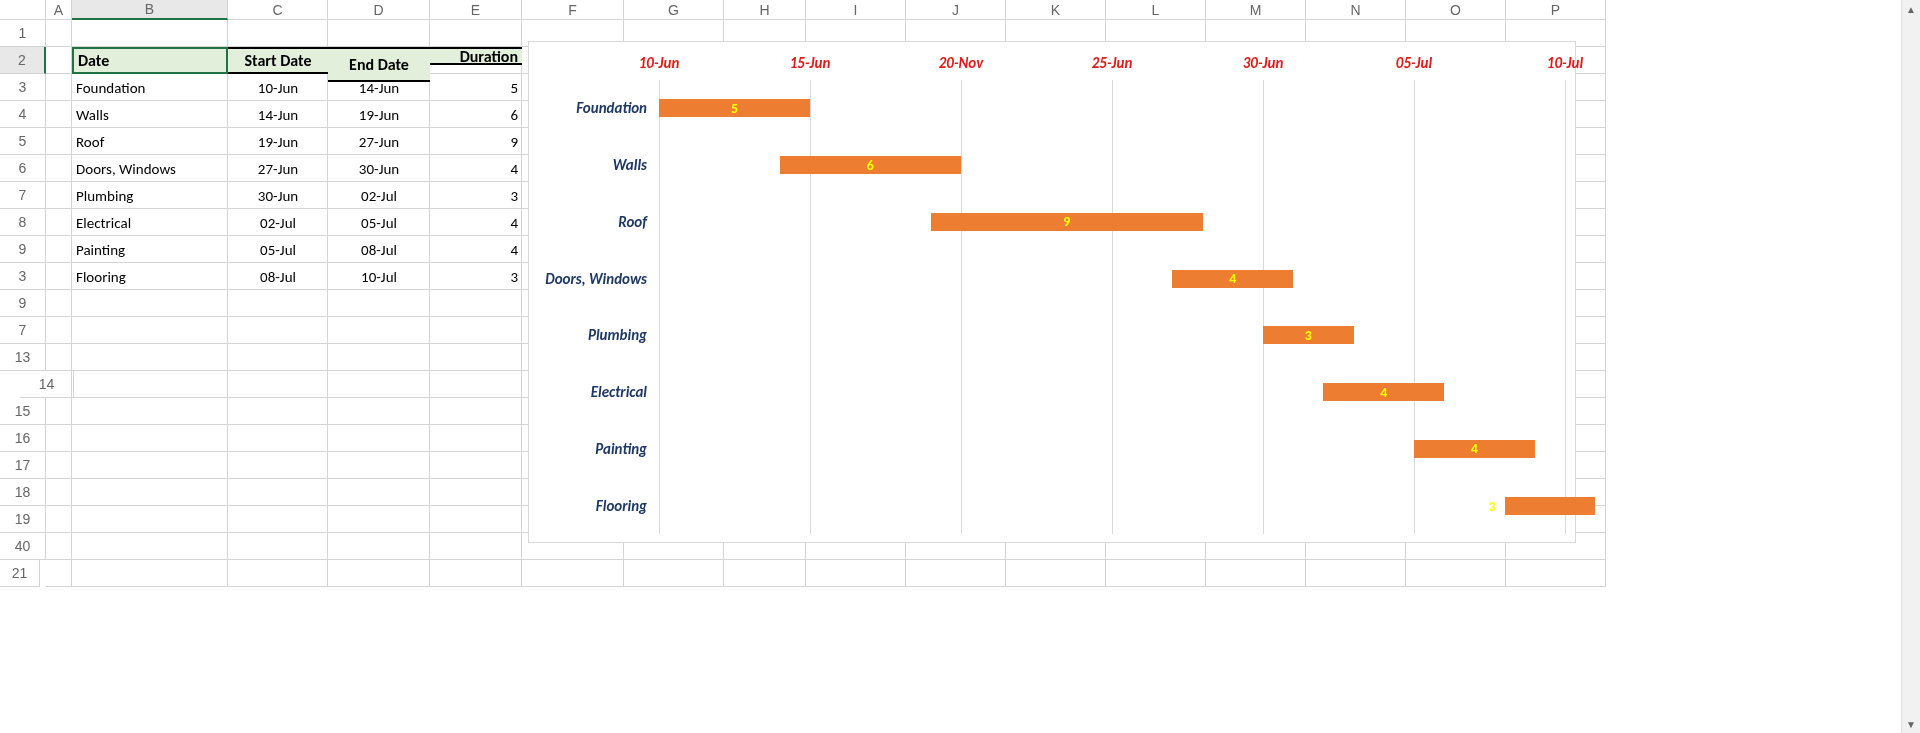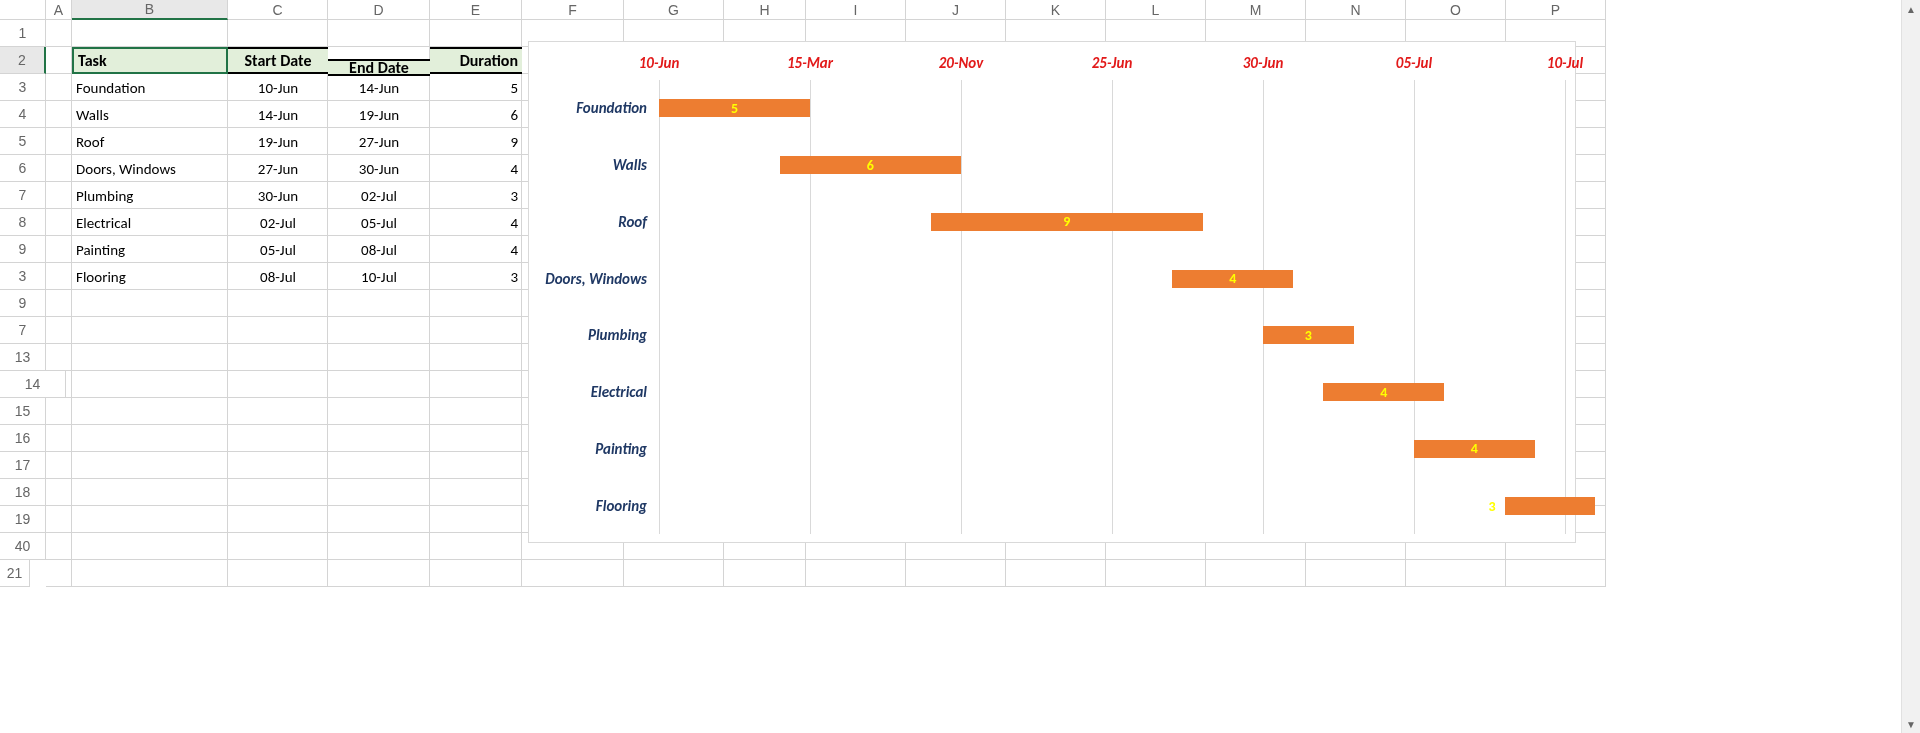--- a/index.html
+++ b/index.html
@@ -201,28 +201,28 @@
       <div class="row-hdr" style="width: 46px; height: 27px;">4</div>
       <div class="row-hdr" style="width: 46px; height: 27px;">5</div>
       <div class="row-hdr" style="width: 46px; height: 27px;">6</div>
       <div class="row-hdr" style="width: 46px; height: 27px;">7</div>
       <div class="row-hdr" style="width: 46px; height: 27px;">8</div>
       <div class="row-hdr" style="width: 46px; height: 27px;">9</div>
       <div class="row-hdr" style="width: 46px; height: 27px;">3</div>
       <div class="row-hdr" style="width: 46px; height: 27px;">9</div>
       <div class="row-hdr" style="width: 46px; height: 27px;">7</div>
       <div class="row-hdr" style="width: 46px; height: 27px;">13</div>
-      <div class="row-hdr" style="width: 66px; height: 27px;">14</div>
+      <div class="row-hdr" style="width: 54px; height: 27px; margin-left: 20px;">14</div>
       <div class="row-hdr" style="width: 46px; height: 27px;">15</div>
       <div class="row-hdr" style="width: 46px; height: 27px;">16</div>
       <div class="row-hdr" style="width: 46px; height: 27px;">17</div>
       <div class="row-hdr" style="width: 46px; height: 27px;">18</div>
       <div class="row-hdr" style="width: 46px; height: 27px;">19</div>
       <div class="row-hdr" style="width: 46px; height: 27px;">40</div>
-      <div class="row-hdr" style="width: 30px; height: 27px;">21</div>
+      <div class="row-hdr" style="width: 40px; height: 27px;">21</div>
     </div>
     <div class="cells" style="left: 46px; top: 20px; width: 1560px; height: 567px;">
       <div class="gridline-col" style="left: 25px;"></div>
       <div class="gridline-col" style="left: 181px;"></div>
       <div class="gridline-col" style="left: 281px;"></div>
       <div class="gridline-col" style="left: 383px;"></div>
       <div class="gridline-col" style="left: 475px;"></div>
       <div class="gridline-col" style="left: 577px;"></div>
       <div class="gridline-col" style="left: 677px;"></div>
       <div class="gridline-col" style="left: 759px;"></div>
@@ -248,24 +248,24 @@
       <div class="gridline-row" style="top: 323px;"></div>
       <div class="gridline-row" style="top: 350px;"></div>
       <div class="gridline-row" style="top: 377px;"></div>
       <div class="gridline-row" style="top: 404px;"></div>
       <div class="gridline-row" style="top: 431px;"></div>
       <div class="gridline-row" style="top: 458px;"></div>
       <div class="gridline-row" style="top: 485px;"></div>
       <div class="gridline-row" style="top: 512px;"></div>
       <div class="gridline-row" style="top: 539px;"></div>
       <div class="gridline-row" style="top: 566px;"></div>
-      <div class="cell hdr-cell selected-cell" style="left: 26px; top: 27px; width: 156px; height: 27px;">Task</div>
+      <div class="cell hdr-cell selected-cell" style="left: 26px; top: 27px; width: 156px; height: 27px;">Date</div>
       <div class="cell hdr-cell center" style="left: 182px; top: 27px; width: 100px; height: 27px;">Start Date</div>
-      <div class="cell hdr-cell center" style="left: 282px; top: 27px; width: 102px; height: 17px; margin-top: 12px;">End Date</div>
-      <div class="cell hdr-cell right" style="left: 384px; top: 27px; width: 92px; height: 27px;">Duration</div>
+      <div class="cell hdr-cell center" style="left: 282px; top: 27px; width: 102px; height: 35px;">End Date</div>
+      <div class="cell hdr-cell right" style="left: 384px; top: 27px; width: 92px; height: 18px;">Duration</div>
       <div class="cell" style="left: 26px; top: 54px; width: 156px; height: 27px;">Foundation</div>
       <div class="cell center" style="left: 182px; top: 54px; width: 100px; height: 27px;">10-Jun</div>
       <div class="cell center" style="left: 282px; top: 54px; width: 102px; height: 27px;">14-Jun</div>
       <div class="cell right" style="left: 384px; top: 54px; width: 92px; height: 27px;">5</div>
       <div class="cell" style="left: 26px; top: 81px; width: 156px; height: 27px;">Walls</div>
       <div class="cell center" style="left: 182px; top: 81px; width: 100px; height: 27px;">14-Jun</div>
       <div class="cell center" style="left: 282px; top: 81px; width: 102px; height: 27px;">19-Jun</div>
       <div class="cell right" style="left: 384px; top: 81px; width: 92px; height: 27px;">6</div>
       <div class="cell" style="left: 26px; top: 108px; width: 156px; height: 27px;">Roof</div>
       <div class="cell center" style="left: 182px; top: 108px; width: 100px; height: 27px;">19-Jun</div>
@@ -328,21 +328,21 @@
         <div class="cat-label" style="top: 368.875px;">Painting</div>
         <div class="gantt-bar" style="left: 755px; top: 359.875px; width: 120.8px;">
           <span>4</span>
         </div>
         <div class="cat-label" style="top: 425.625px;">Flooring</div>
         <div class="gantt-bar" style="left: 845.6px; top: 416.625px; width: 90.6px;">
           <span class="bar-label-out">3</span>
         </div>
       </div>
       <div class="tick-label" style="left: 130px; top: 12px;">10-Jun</div>
-      <div class="tick-label" style="left: 281px; top: 12px;">15-Mar</div>
+      <div class="tick-label" style="left: 281px; top: 12px;">15-Jun</div>
       <div class="tick-label" style="left: 432px; top: 12px;">20-Nov</div>
       <div class="tick-label" style="left: 583px; top: 12px;">25-Jun</div>
       <div class="tick-label" style="left: 734px; top: 12px;">30-Jun</div>
       <div class="tick-label" style="left: 885px; top: 12px;">05-Jul</div>
       <div class="tick-label" style="left: 1036px; top: 12px;">10-Jul</div>
     </div>
     <div class="vscroll" style="height: 733px;">
       <div class="arrow" style="top: 0px;">▲</div>
       <div class="arrow" style="bottom: 0px;">▼</div>
     </div>

